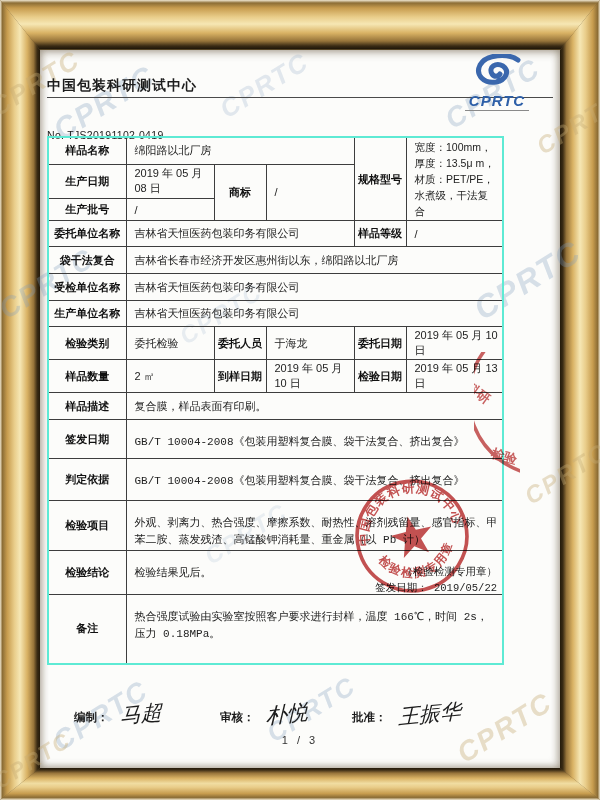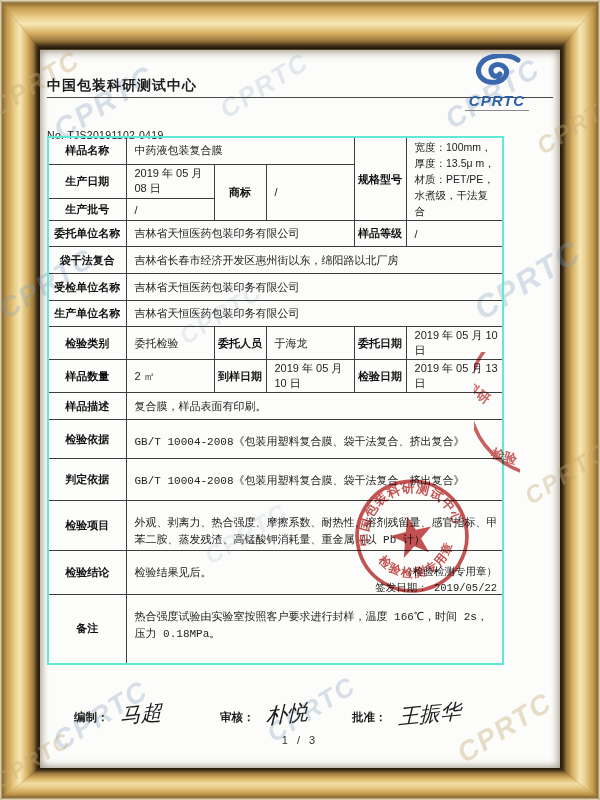--- a/index.html
+++ b/index.html
@@ -116,21 +116,21 @@
         <col style="width:78px">
           <col style="width:88px">
           <col style="width:52px">
         <col style="width:88px">
           <col style="width:52px">
           <col style="width:97px">
       </colgroup>
       <tbody>
           <tr class="h27">
         <td class="lb">样品名称</td>
-        <td class="vl" colspan="3">中药液包装复合膜</td>
+        <td class="vl" colspan="3">绵阳路以北厂房</td>
         <td class="lb" rowspan="3">规格型号</td>
         <td class="vl pre" rowspan="3">宽度：100mm，
 厚度：13.5μ m，
 材质：PET/PE，
 水煮级，干法复合</td>
       </tr>
       <tr class="h27">
         <td class="lb">生产日期</td>
         <td class="vl">2019 年 05 月 08 日</td>
         <td class="lb" rowspan="2">商标</td>
@@ -172,21 +172,21 @@
         <td class="lb">到样日期</td>
         <td class="vl">2019 年 05 月 10 日</td>
         <td class="lb">检验日期</td>
         <td class="vl">2019 年 05 月 13 日</td>
       </tr>
       <tr class="h27">
         <td class="lb">样品描述</td>
         <td class="vl" colspan="5">复合膜，样品表面有印刷。</td>
       </tr>
       <tr class="h39">
-        <td class="lb">检验依据</td>
+        <td class="lb">签发日期</td>
         <td class="vl top wrap" colspan="5">GB/T 10004-2008《包装用塑料复合膜、袋干法复合、挤出复合》</td>
       </tr>
       <tr class="h42">
         <td class="lb">判定依据</td>
         <td class="vl top wrap" colspan="5">GB/T 10004-2008《包装用塑料复合膜、袋干法复合、挤出复合》</td>
       </tr>
       <tr class="h50">
         <td class="lb">检验项目</td>
         <td class="vl top wrap" colspan="5">外观、剥离力、热合强度、摩擦系数、耐热性、溶剂残留量、感官指标、甲苯二胺、蒸发残渣、高锰酸钾消耗量、重金属（以 Pb 计）</td>
       </tr>

